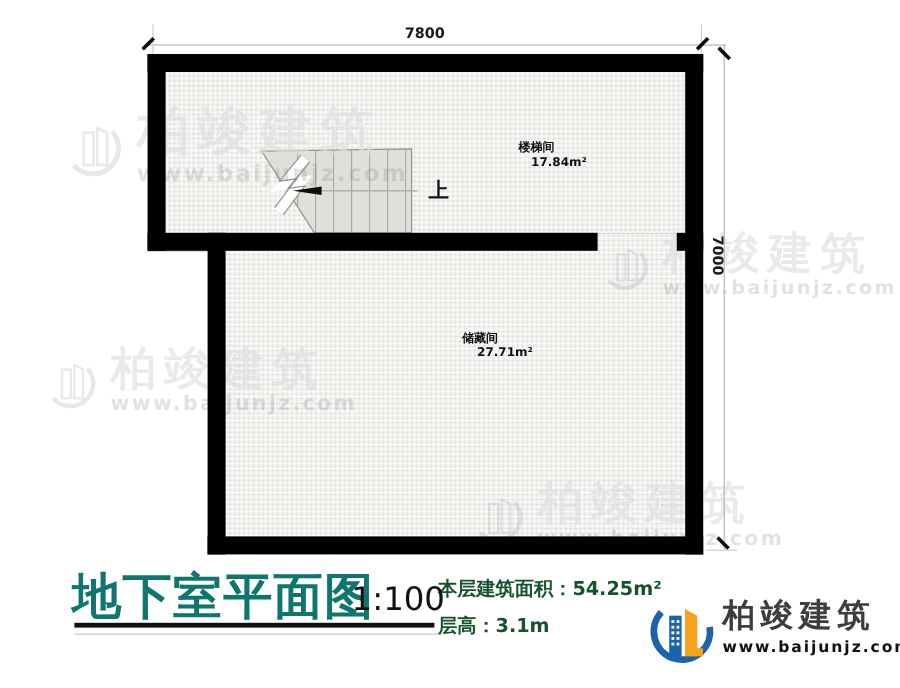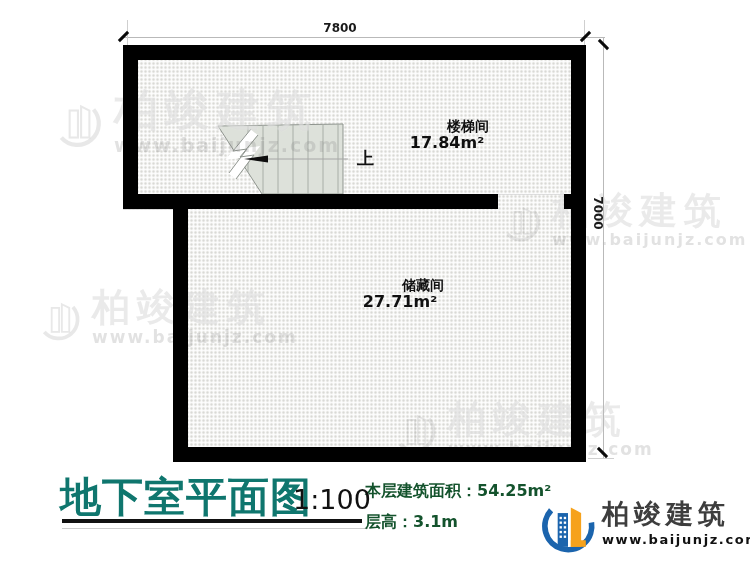--- a/index.html
+++ b/index.html
@@ -26,40 +26,40 @@
   .wall-right{left:571px;top:45px;width:15px;height:417px;}
   .wall-divider{left:123px;top:194px;width:375px;height:15px;}
   .wall-divider-stub{left:564px;top:194px;width:22px;height:15px;}
   .wall-left-lower{left:173px;top:194px;width:15px;height:268px;}
   .wall-bottom{left:173px;top:447px;width:413px;height:15px;}
 
   .stair-svg{position:absolute;left:210px;top:104px;z-index:2;}
   .up-label{position:absolute;left:357px;top:147px;z-index:5;font-size:17px;font-weight:700;color:#111;}
 
   .room-label{position:absolute;z-index:5;text-align:center;color:#101010;line-height:1.15;}
-  .room-label .rname{font-size:14px;font-weight:700;text-align:right;}
-  .room-label .rarea{font-size:16px;font-weight:700;}
+  .room-label .rname{font-size:10px;font-weight:700;}
+  .room-label .rarea{font-size:10px;font-weight:700;text-align:right;}
   .room-label-1{left:405px;top:118px;width:84px;}
   .room-label-2{left:356px;top:277px;width:88px;}
 
   
   .dim-line{position:absolute;background:#b9b9b9;z-index:5;}
   .dim-top-line{left:123px;top:37px;width:482px;height:1px;}
   .dim-right-line{left:603px;top:37px;width:1px;height:421px;}
   .ext-line{position:absolute;background:#cfcfcf;z-index:5;}
   .ext-tl{left:127px;top:20px;width:1px;height:25px;}
   .ext-tr{left:584px;top:20px;width:1px;height:25px;}
   .ext-br{left:588px;top:458px;width:26px;height:1px;}
   .tick{position:absolute;width:13px;height:3px;background:#0a0a0a;z-index:6;}
   .tick-a{left:117px;top:35px;transform:rotate(-45deg);}
   .tick-b{left:579px;top:35px;transform:rotate(-45deg);}
   .tick-c{left:597px;top:43px;transform:rotate(45deg);}
   .tick-d{left:596px;top:451px;transform:rotate(45deg);}
   .dim-label{position:absolute;z-index:6;font-size:12px;font-weight:700;color:#1a1a1a;text-align:center;}
-  .dim-label-top{left:316px;top:21px;width:48px;}
+  .dim-label-top{left:330px;top:21px;width:48px;}
   .dim-label-right{left:578px;top:206px;width:40px;height:14px;transform:rotate(90deg);}
 
   
   .wm{position:absolute;z-index:3;display:flex;align-items:center;gap:8px;pointer-events:none;}
   .wm .wm-cjk{font-weight:800;letter-spacing:7px;color:rgba(125,125,125,.16);line-height:1;white-space:nowrap;
      text-shadow:0 0 1px rgba(255,255,255,.6);}
   .wm .wm-url{font-weight:800;letter-spacing:2px;color:rgba(125,125,125,.22);line-height:1.4;white-space:nowrap;}
   .wm-1{left:52px;top:88px;}  .wm-1 .wm-cjk{font-size:44px;} .wm-1 .wm-url{font-size:19px;}
   .wm-2{left:500px;top:192px;}.wm-2 .wm-cjk{font-size:37px;} .wm-2 .wm-url{font-size:16px;}
   .wm-3{left:36px;top:288px;} .wm-3 .wm-cjk{font-size:38px;} .wm-3 .wm-url{font-size:17px;}

